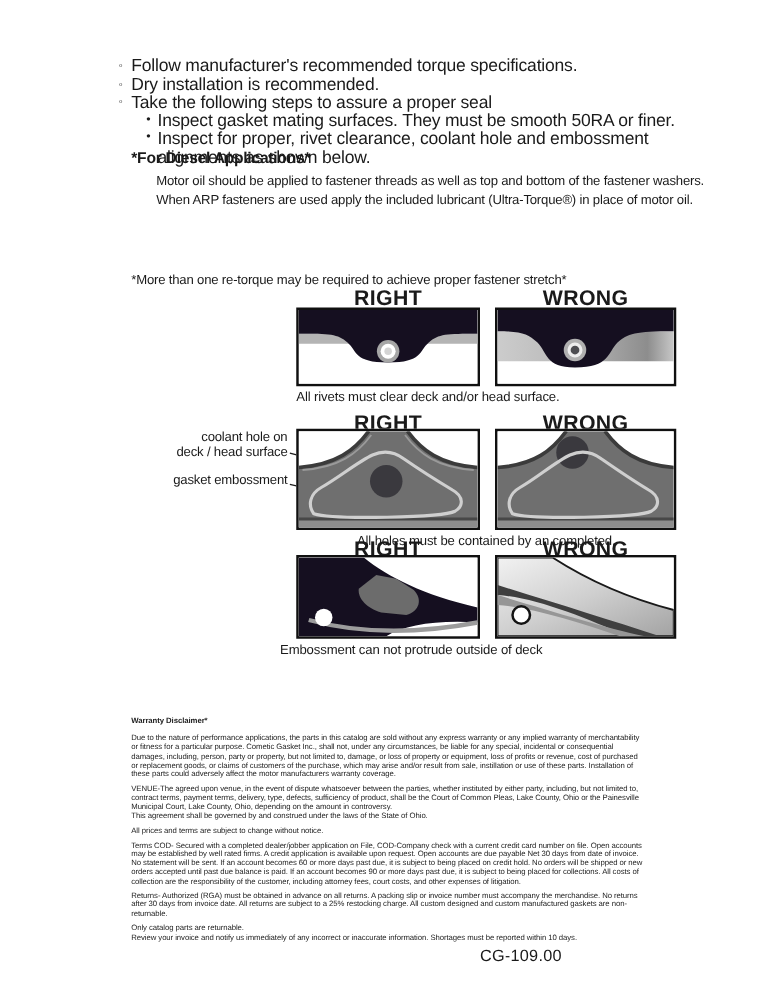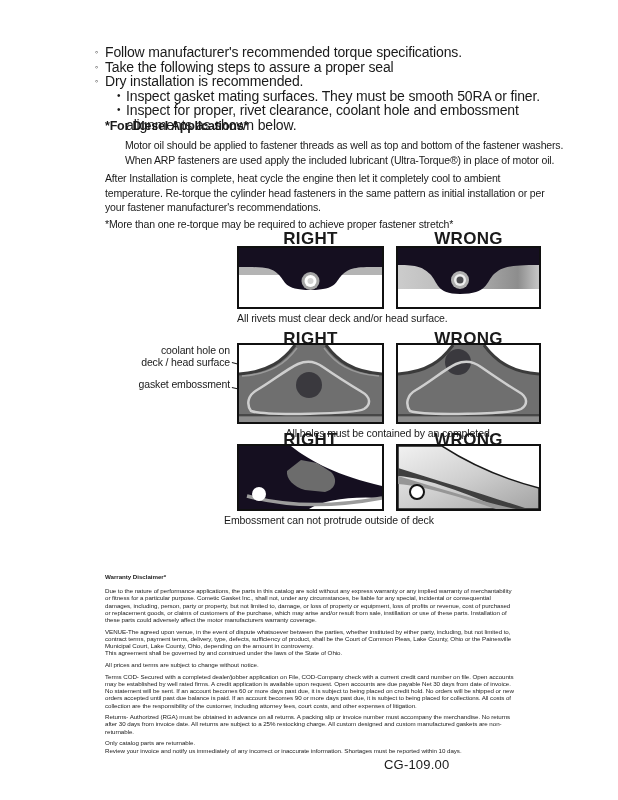--- a/index.html
+++ b/index.html
@@ -55,29 +55,28 @@
   .footer-code { position:absolute; left:384px; top:757px; font-size:13px; letter-spacing:0.2px; }
 </style>
 </head>
 <body>
 
 <div class="page">
 
 
   <div class="bullets">
     <div class="bullet">Follow manufacturer's recommended torque specifications.</div>
+    <div class="bullet">Dry installation is recommended.</div>
     <div class="bullet">Take the following steps to assure a proper seal</div>
-    <div class="bullet">Dry installation is recommended.</div>
     <div class="subbullet">Inspect gasket mating surfaces.  They must be smooth 50RA or finer.</div>
     <div class="subbullet">Inspect for proper, rivet clearance, coolant hole and embossment alignments as shown below.</div>
   </div>
 
   <div class="h-diesel">*For Diesel Applications*</div>
   <div class="para p1">Motor oil should be applied to fastener threads as well as top and bottom of the fastener washers. When ARP fasteners are used apply the included lubricant (Ultra-Torque®) in place of motor oil.</div>
-  <div class="para p2">After Installation is complete, heat cycle the engine then let it completely cool to ambient temperature. Re-torque the cylinder head fasteners in the same pattern as initial installation or per your fastener manufacturer's recommendations.</div>
   <div class="para p3">*More than one re-torque may be required to achieve proper fastener stretch*</div>
 
   <div class="rw-label rw-left" style="top:229px;">RIGHT</div>
   <div class="rw-label rw-right" style="top:229px;">WRONG</div>
 
   <div class="dbox b1L">
     <svg width="143" height="59" viewBox="0 0 143 59">
       <rect x="0" y="0" width="143" height="59" fill="#ffffff"></rect>
       <rect x="0" y="19" width="143" height="8" fill="#b4b4b4"></rect>
       <path d="M0,0 H143 V19 C118,19 112,19 104,26 C96,33 99,42 71.5,42 C44,42 47,33 39,26 C31,19 25,19 0,19 Z" fill="#150f20"></path>

